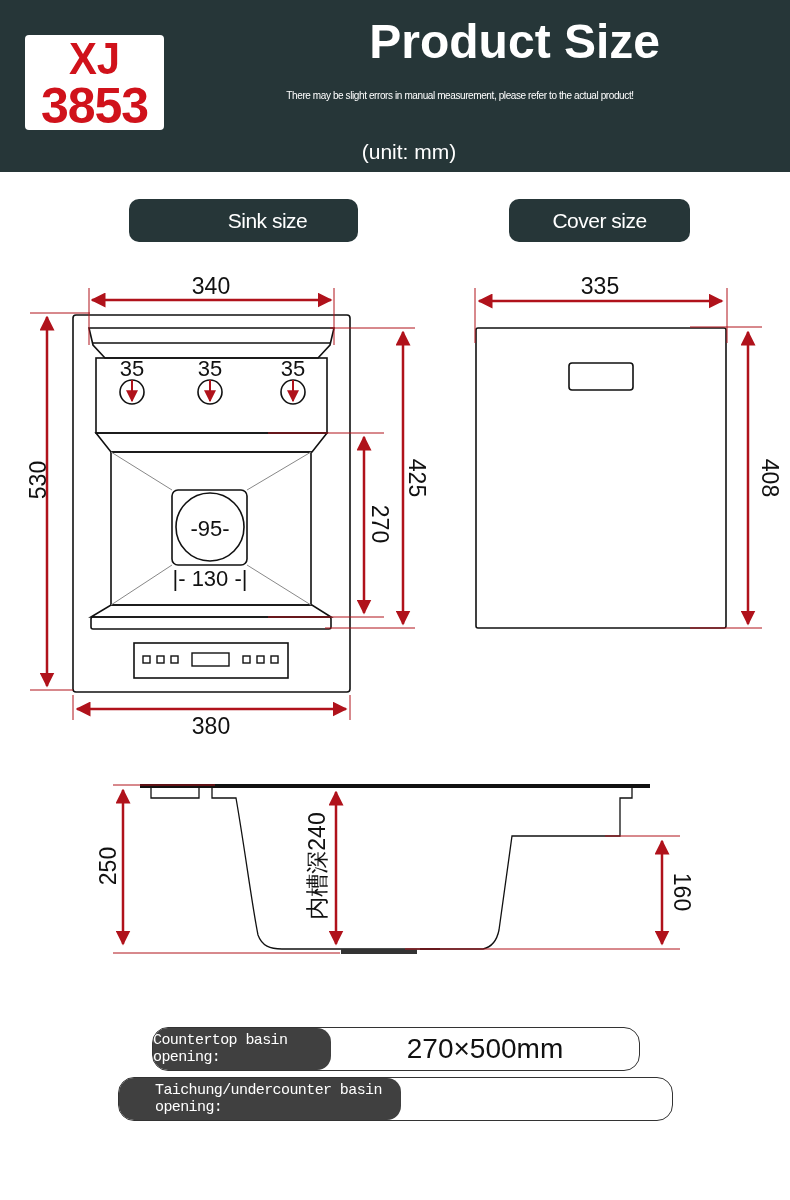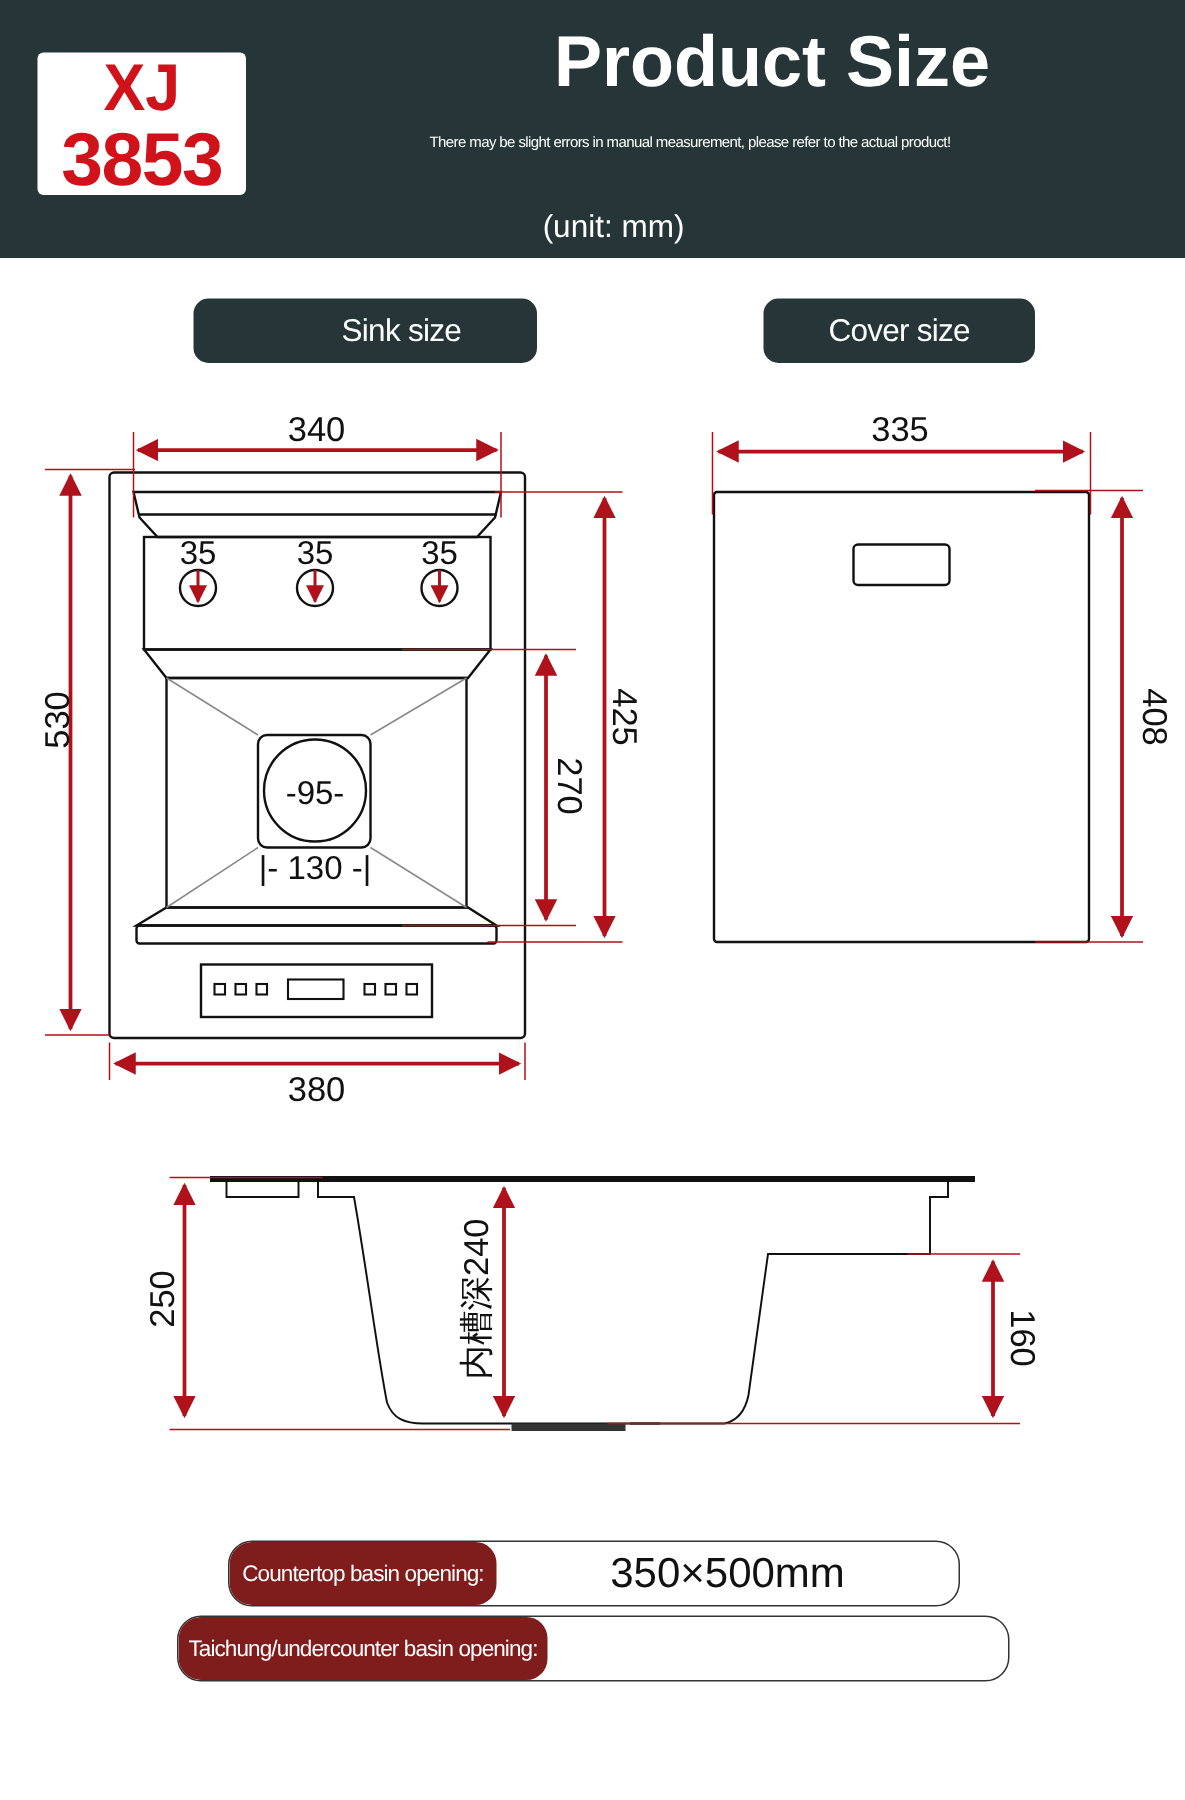--- a/index.html
+++ b/index.html
@@ -7,21 +7,21 @@
   .header{position:absolute;left:0;top:0;width:790px;height:172px;background:#263638;}
   .badge{position:absolute;left:25px;top:35px;width:139px;height:95px;background:#fff;border-radius:4px;text-align:center;color:#d0121b;font-weight:bold;line-height:1;}
   .badge .l1{font-size:44px;margin-top:2px;transform:scaleX(.95);}
   .badge .l2{font-size:50px;letter-spacing:-1px;}
   .title{position:absolute;left:250px;width:410px;top:14px;text-align:right;color:#fff;font-size:48px;font-weight:bold;}
   .notice{position:absolute;left:150px;width:620px;top:90px;text-align:center;color:#fff;font-size:10px;letter-spacing:-.4px;}
   .unit{position:absolute;left:300px;width:218px;top:140px;text-align:center;color:#fff;font-size:21px;}
   .pill{position:absolute;height:43px;background:#263638;color:#fff;border-radius:10px;font-size:21px;line-height:43px;text-align:center;letter-spacing:-.5px;}
   svg{position:absolute;left:0;top:0;}
   .info{position:absolute;border:1.5px solid #333;border-radius:16px;background:#fff;overflow:hidden;}
-  .info .lab{position:absolute;left:0;top:0;bottom:0;background:#7f1d1d;color:#fff;border-radius:14px;font-size:15px;letter-spacing:-.6px;display:flex;align-items:center;justify-content:center;}
+  .info .lab{position:absolute;left:0;top:0;bottom:0;background:#404040;color:#fff;border-radius:14px;font-size:15px;letter-spacing:-.6px;display:flex;align-items:center;justify-content:center;font-family:Liberation Mono, monospace;}
   .info .val{position:absolute;top:0;bottom:0;display:flex;align-items:center;justify-content:center;}
 </style>
 </head>
 <body>
 
 <div class="header">
   <div class="badge">
     <div class="l1">XJ</div>
     <div class="l2">3853</div>
   </div>
@@ -151,17 +151,17 @@
     <text x="600" y="294">335</text>
     <text transform="translate(768,478) rotate(90)" dominant-baseline="middle">408</text>
     <text transform="translate(110,866) rotate(-90)" dominant-baseline="middle">250</text>
     <text transform="translate(319,866) rotate(-90)" dominant-baseline="middle">内槽深240</text>
     <text transform="translate(680,892) rotate(90)" dominant-baseline="middle">160</text>
   </g>
 </svg>
 
 <div class="info" style="left:152px;top:1027px;width:486px;height:42px;">
   <div class="lab" style="width:178px;">Countertop basin opening:</div>
-  <div class="val" style="left:178px;right:0;font-size:28px;">350×500mm</div>
+  <div class="val" style="left:178px;right:0;font-size:28px;">270×500mm</div>
 </div>
 <div class="info" style="left:118px;top:1077px;width:553px;height:42px;">
-  <div class="lab" style="width:246px;">Taichung/undercounter basin opening:</div>
+  <div class="lab" style="width:246px;padding-left:36px;">Taichung/undercounter basin opening:</div>
 </div>
 
 </body></html>

